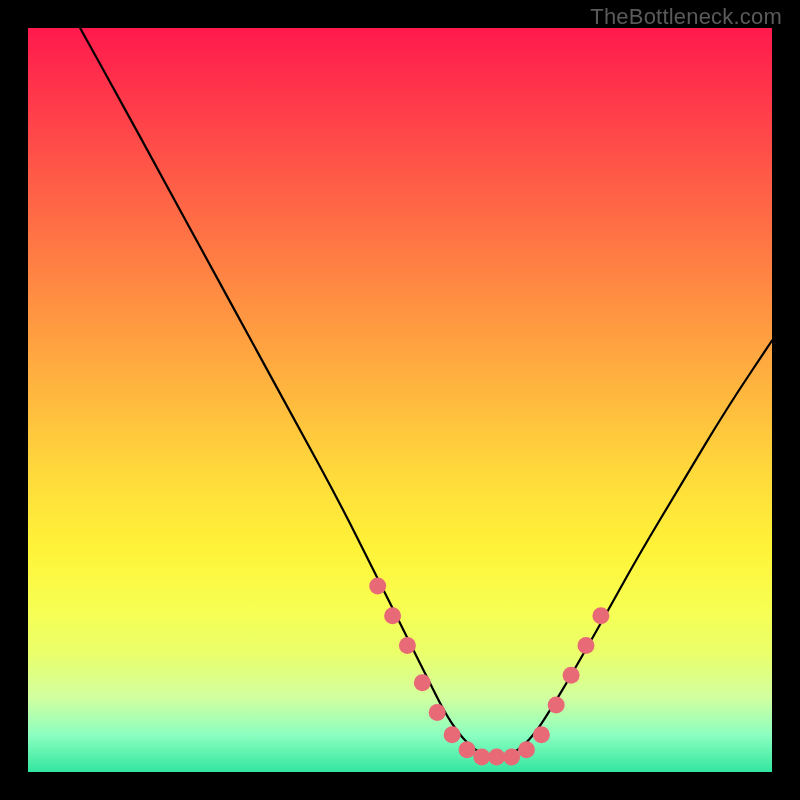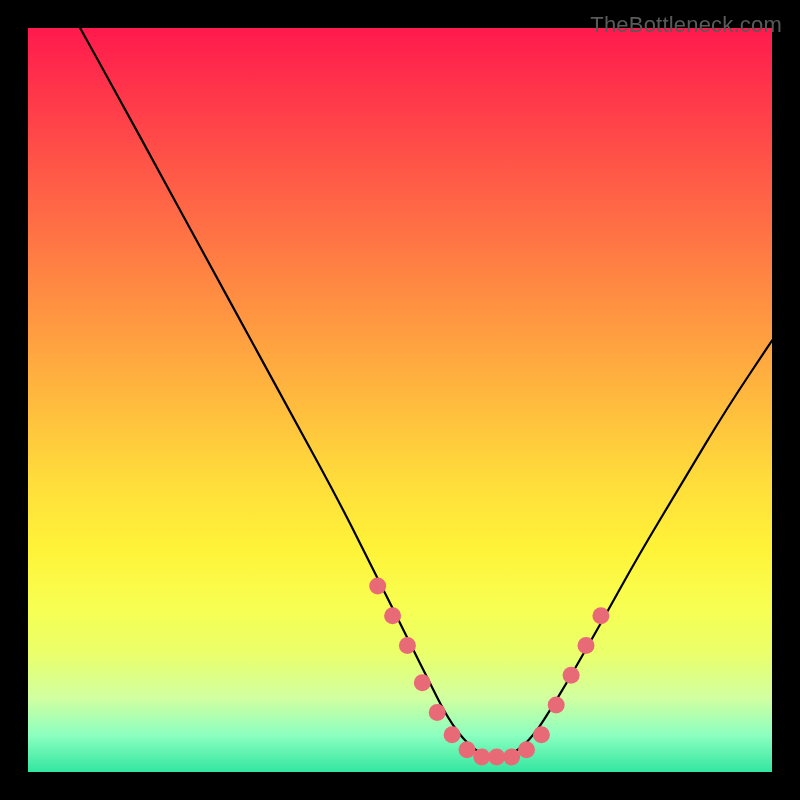--- a/index.html
+++ b/index.html
@@ -35,21 +35,21 @@
       #ffda3b 60%,
       #fff338 70%,
       #f7ff52 78%,
       #eaff6a 84%,
       #d2ffa0 90%,
       #8cffc0 95%,
       #32e6a0 100%);
   }
   .watermark {
     position: absolute;
-    top: 12px;
+    top: 4px;
     right: 18px;
     color: #5a5a5a;
     font-size: 22px;
     font-weight: 500;
     letter-spacing: 0.2px;
     user-select: none;
   }
   svg.curve {
     position: absolute;
     left: 0;

